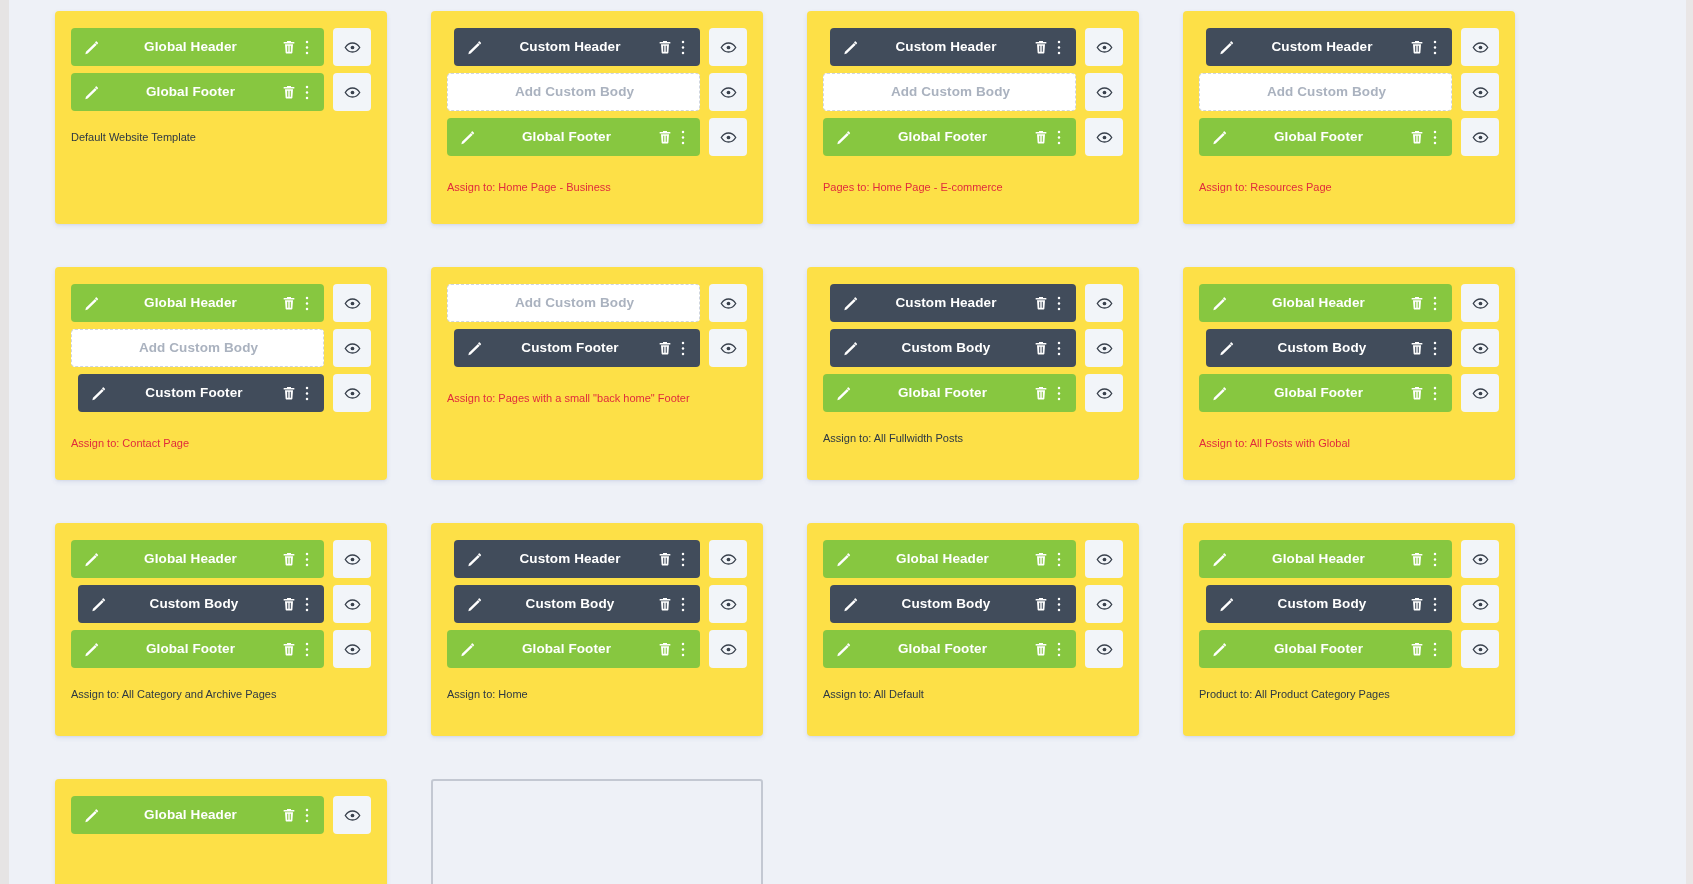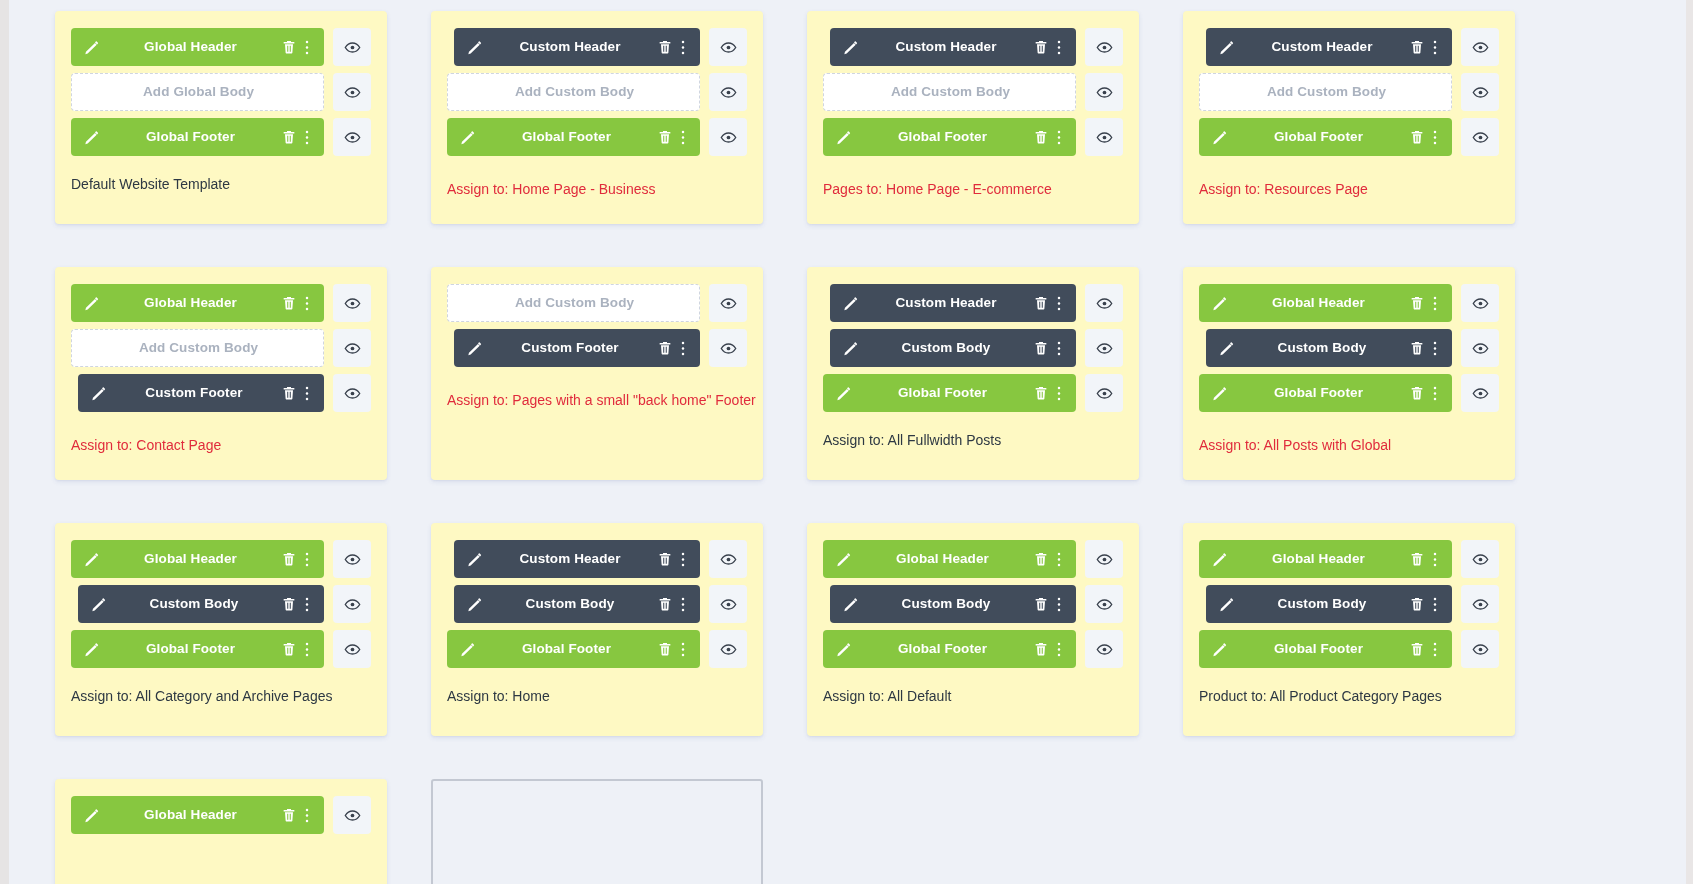--- a/index.html
+++ b/index.html
@@ -28,21 +28,21 @@
   .grid {
     position: absolute;
     left: 55px; top: 11px;
     width: 1550px;
     display: grid;
     grid-template-columns: repeat(4, 332px);
     column-gap: 44px;
     row-gap: 43px;
   }
   .card {
-    background: #fef9c3;
+    background: #fde047;
     border-radius: 4px;
     box-shadow: 0 2px 5px rgba(57,81,155,0.10), 0 1px 2px rgba(57,81,155,0.06);
     padding: 17px 16px 22px 16px;
     min-height: 213px;
   }
   .row {
     display: flex;
     align-items: center;
     gap: 9px;
     margin-bottom: 7px;
@@ -87,21 +87,21 @@
   .eye-btn {
     flex: 0 0 38px;
     width: 38px; height: 38px;
     background: #f2f5f9;
     border-radius: 4px;
     display: flex; align-items: center; justify-content: center;
   }
   .eye-btn svg { display: block; }
   .caption {
     margin-top: 19px;
-    font-size: 14px;
+    font-size: 11px;
     line-height: 1.3;
     color: #2d3843;
     font-weight: normal;
     white-space: nowrap;
   }
   .caption.assigned { color: #e02b3c; margin-top: 24px; }
   .placeholder-card {
     background: #eef1f7;
     border: 2px solid #c3c8d2;
     border-radius: 3px;
@@ -142,33 +142,20 @@
           <div class="eye-btn">
             <span class="ico">
               <svg viewBox="0 0 24 24" width="17" height="17" fill="none" stroke="#39414d" stroke-width="1.9">
                 <path d="M1.8 12S5.7 5.6 12 5.6 22.2 12 22.2 12 18.3 18.4 12 18.4 1.8 12 1.8 12z"></path>
                 <circle cx="12" cy="12" r="2.6" fill="#39414d" stroke="none"></circle>
               </svg>
             </span>
           </div>
         </div>
         <div class="row">
-          <div class="bar ghost">
-            <span class="bar-label">Add Global Body</span>
-          </div>
-          <div class="eye-btn">
-            <span class="ico">
-              <svg viewBox="0 0 24 24" width="17" height="17" fill="none" stroke="#39414d" stroke-width="1.9">
-                <path d="M1.8 12S5.7 5.6 12 5.6 22.2 12 22.2 12 18.3 18.4 12 18.4 1.8 12 1.8 12z"></path>
-                <circle cx="12" cy="12" r="2.6" fill="#39414d" stroke="none"></circle>
-              </svg>
-            </span>
-          </div>
-        </div>
-        <div class="row">
           <div class="bar green">
             <span class="ico pencil">
               <svg viewBox="0 0 24 24" width="17" height="17" fill="#ffffff">
                 <path d="M4.2 18.1l-.9 3.3 3.3-.9L19.3 8.1l-2.4-2.4L4.2 18.1zM21.1 6.3c.3-.3.3-.8 0-1.1l-1.8-1.8c-.3-.3-.8-.3-1.1 0l-1.3 1.3 2.9 2.9 1.3-1.3z"></path>
               </svg>
             </span>
             <span class="bar-label">Global Footer</span>
             <span class="bar-icons">
               <span class="ico trash">
                 <svg viewBox="0 0 24 24" width="16" height="16" fill="#ffffff">

